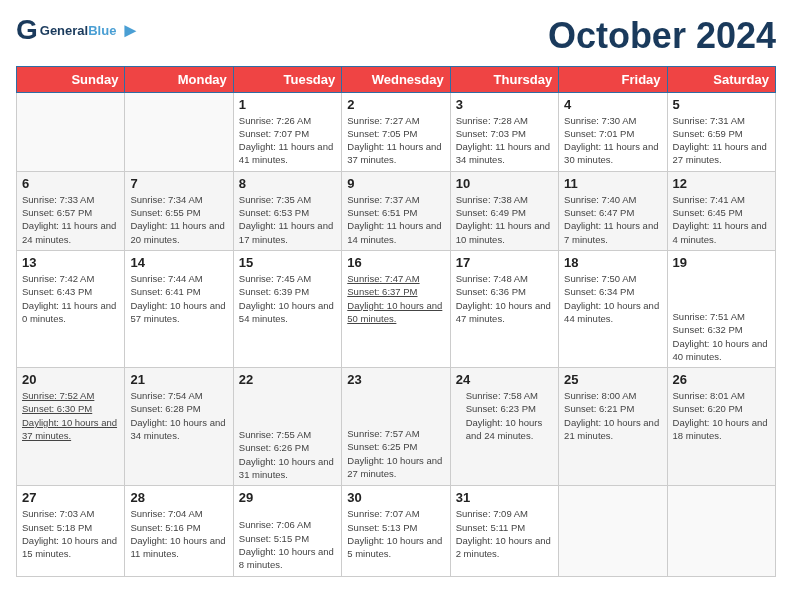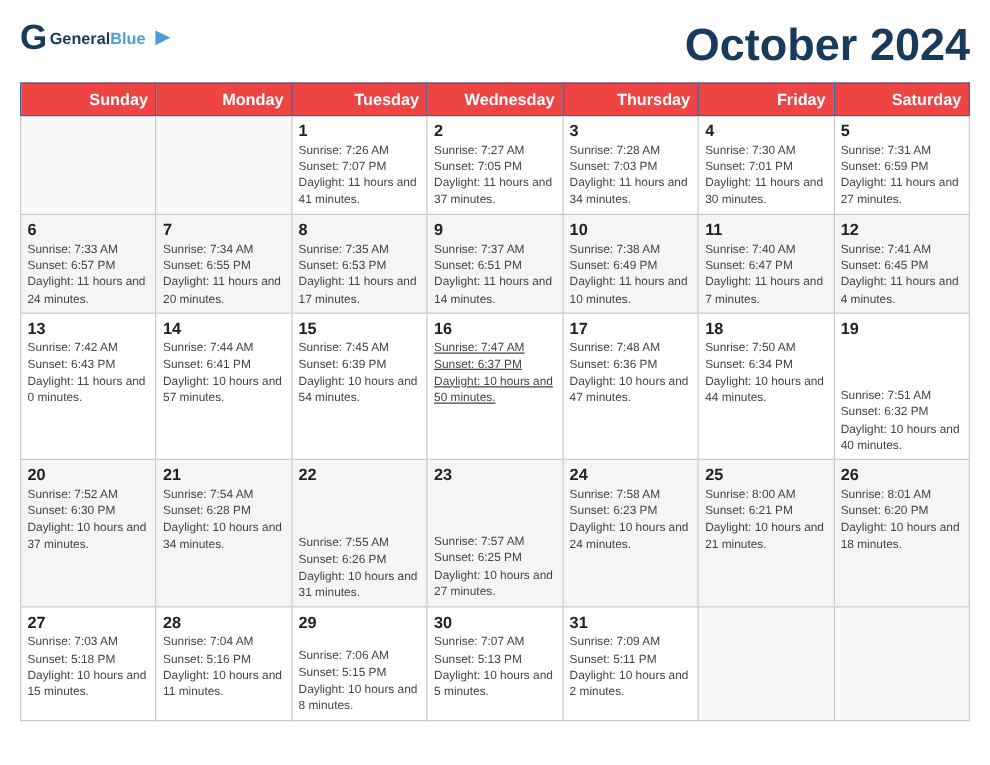--- a/index.html
+++ b/index.html
@@ -254,21 +254,21 @@
           <td>
             <span class="day-number">19</span>
             <div class="cell-info" style="white-space: pre-line; margin-top: 40px;">Sunrise: 7:51 AM
 Sunset: 6:32 PM
 Daylight: 10 hours and 40 minutes.</div>
           </td>
         </tr>
         <tr>
           <td>
             <span class="day-number">20</span>
-            <div class="cell-info" style="white-space: pre-line;">Sunrise: 7:52 AM
+            <div class="cell-info" style="white-space: pre-line; text-decoration: underline;">Sunrise: 7:52 AM
 Sunset: 6:30 PM
 Daylight: 10 hours and 37 minutes.</div>
           </td>
           <td>
             <span class="day-number">21</span>
             <div class="cell-info" style="white-space: pre-line;">Sunrise: 7:54 AM
 Sunset: 6:28 PM
 Daylight: 10 hours and 34 minutes.</div>
           </td>
           <td>
@@ -278,21 +278,21 @@
 Daylight: 10 hours and 31 minutes.</div>
           </td>
           <td>
             <span class="day-number">23</span>
             <div class="cell-info" style="white-space: pre-line; margin-top: 40px;">Sunrise: 7:57 AM
 Sunset: 6:25 PM
 Daylight: 10 hours and 27 minutes.</div>
           </td>
           <td>
             <span class="day-number">24</span>
-            <div class="cell-info" style="white-space: pre-line;">Sunrise: 7:58 AM
+            <div class="cell-info" style="white-space: pre-line; margin-left: 10px;">Sunrise: 7:58 AM
 Sunset: 6:23 PM
 Daylight: 10 hours and 24 minutes.</div>
           </td>
           <td>
             <span class="day-number">25</span>
             <div class="cell-info" style="white-space: pre-line;">Sunrise: 8:00 AM
 Sunset: 6:21 PM
 Daylight: 10 hours and 21 minutes.</div>
           </td>
           <td>

